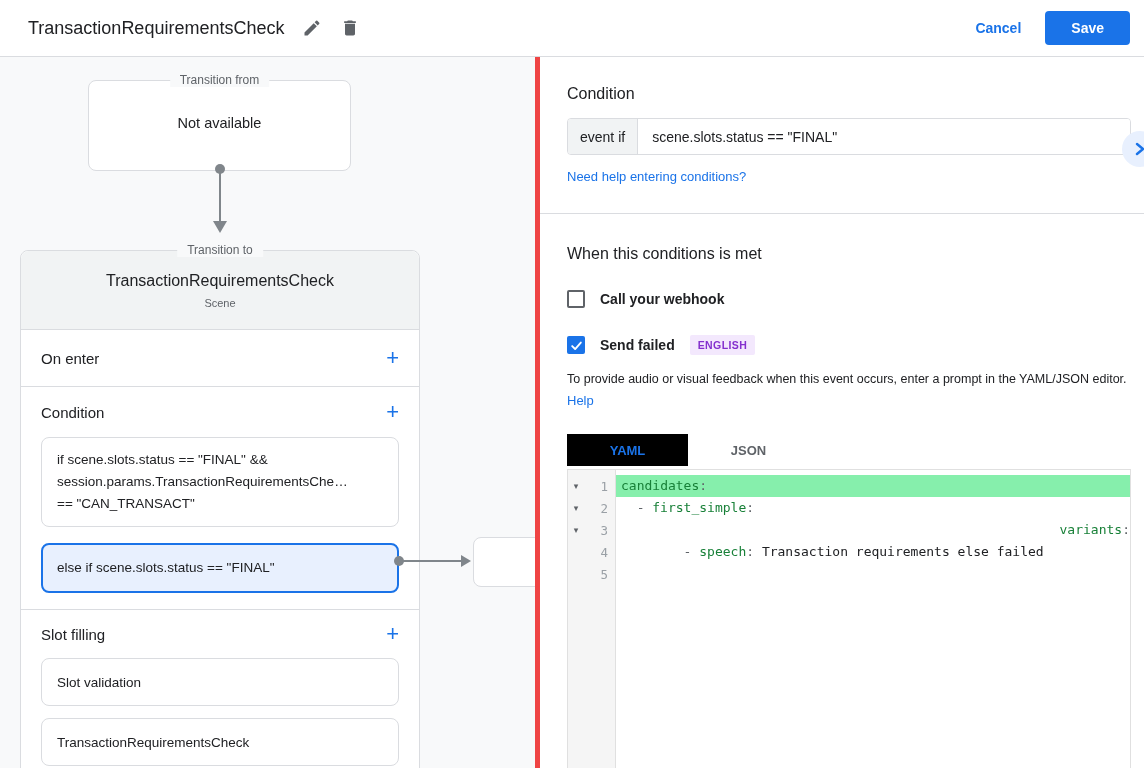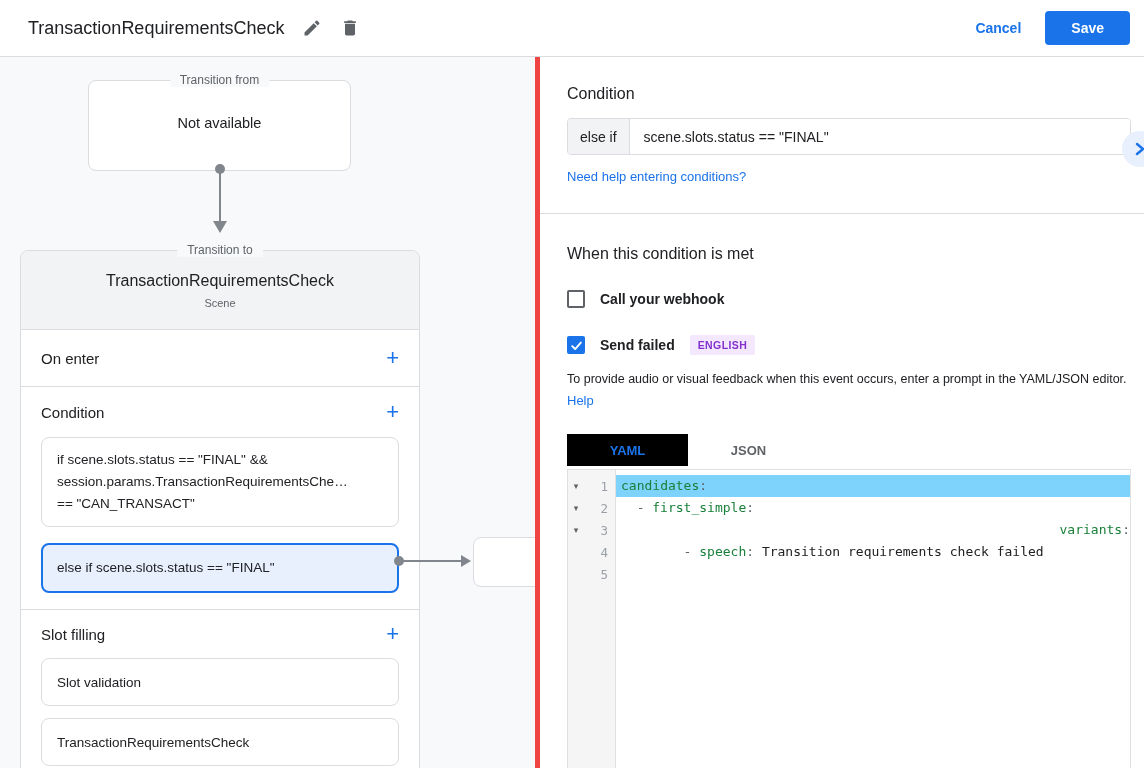--- a/index.html
+++ b/index.html
@@ -100,21 +100,21 @@
   .gutter { width:48px; background:#f5f5f5; border-right:1px solid #e0e0e0;
     padding-top:5px; flex:none; }
   .grow { height:22px; display:flex; align-items:center; }
   .fold { width:16px; text-align:center; font-size:9px; color:#5f6368; cursor:pointer; }
   .fold.none { visibility:hidden; }
   .lnum { flex:1; text-align:right; padding-right:7px; font-size:12.5px; color:#9aa0a6;
     font-family:"DejaVu Sans Mono", monospace; }
   .code { flex:1; padding-top:5px; font-family:"DejaVu Sans Mono", monospace;
     font-size:13px; line-height:22px; overflow:hidden; }
   .cl { height:22px; white-space:pre; padding-left:5px; }
-  .cl.hl { background:#7dd3fc; }
+  .cl.hl { background:#86efac; }
   .ind2 { padding-left:calc(5px + 2ch); }
   .ind6 { padding-left:calc(5px + 6ch);text-align:right; }
   .ind8 { padding-left:calc(5px + 8ch); }
   .k { color:#188038; }
   .p { color:#5f6368; }
   .v { color:#202124; }
 </style>
 </head>
 <body>
 
@@ -200,28 +200,28 @@
 
   <div class="panel">
     <div class="panel-title">Condition</div>
     <button class="chevron-btn">
       <svg width="14" height="14" viewBox="0 0 14 14">
         <polyline points="4,2 10,7 4,12" fill="none" stroke="#1a73e8" stroke-width="2.4" stroke-linecap="round" stroke-linejoin="round"></polyline>
       </svg>
     </button>
 
     <div class="cond-input">
-      <span class="cond-chip">else if</span>
+      <span class="cond-chip">event if</span>
       <input class="cond-value" type="text" value="scene.slots.status == &quot;FINAL&quot;" style="">
     </div>
     <a href="#" class="link help-link">Need help entering conditions?</a>
 
     <div class="panel-div"></div>
 
-    <div class="met-heading">When this condition is met</div>
+    <div class="met-heading">When this conditions is met</div>
 
     <div class="cb-row">
       <span class="cb unchecked"></span>
       <span class="cb-label">Call your webhook</span>
     </div>
 
     <div class="cb-row">
       <span class="cb checked">
         <svg width="13" height="13" viewBox="0 0 24 24">
           <polyline points="4,13 9.5,18.5 20,6.5" fill="none" stroke="#ffffff" stroke-width="3.4" stroke-linecap="round" stroke-linejoin="round"></polyline>
@@ -260,18 +260,18 @@
           </div>
         <div class="grow">
             <span class="fold none"></span>
             <span class="lnum">5</span>
           </div>
       </div>
       <div class="code">
         <div class="cl hl"><span class="k">candidates</span><span class="p">:</span></div>
         <div class="cl ind2"><span class="p">- </span><span class="k">first_simple</span><span class="p">:</span></div>
         <div class="cl ind6"><span class="k">variants</span><span class="p">:</span></div>
-        <div class="cl ind8"><span class="p">- </span><span class="k">speech</span><span class="p">: </span><span class="v">Transition requirements check failed</span></div>
+        <div class="cl ind8"><span class="p">- </span><span class="k">speech</span><span class="p">: </span><span class="v">Transaction requirements else failed</span></div>
         <div class="cl"></div>
       </div>
     </div>
   </div>
 </div>
 
 </body></html>

